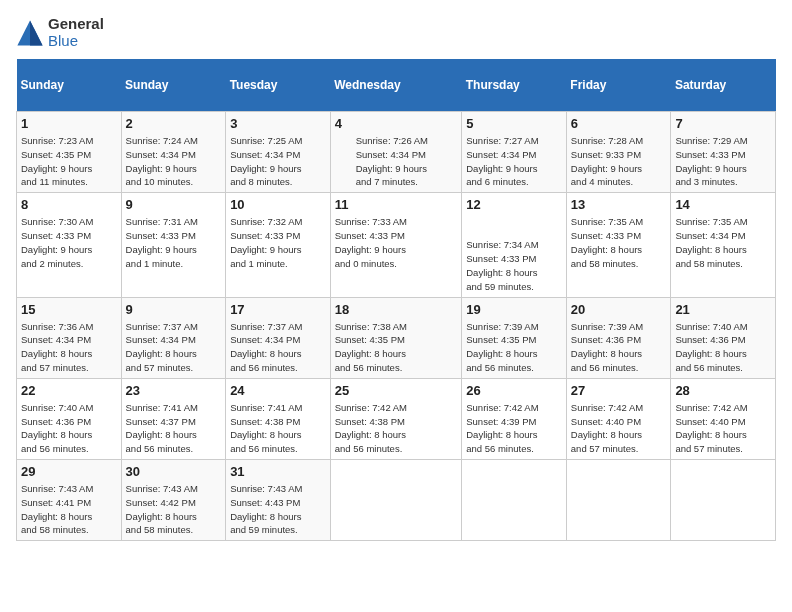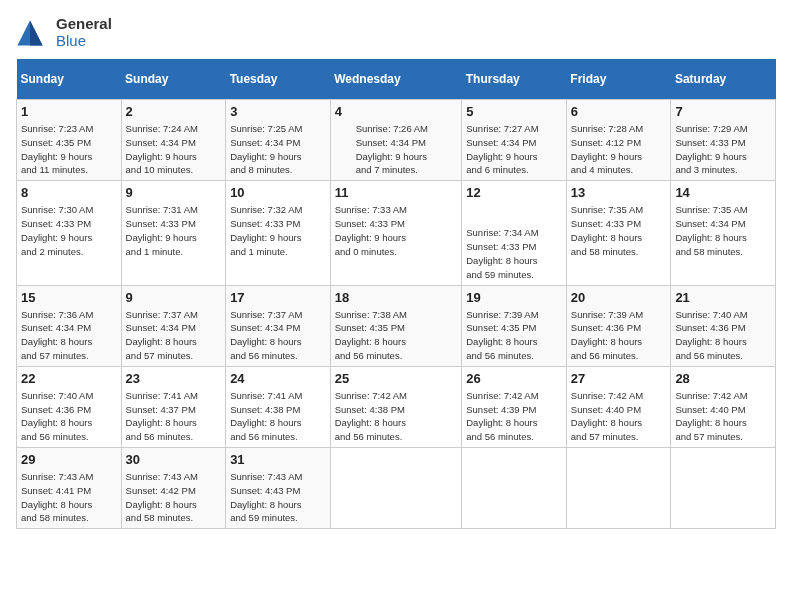--- a/index.html
+++ b/index.html
@@ -18,21 +18,21 @@
     }
     .header {
       display: flex;
       justify-content: space-between;
       align-items: flex-start;
       margin-bottom: 10px;
     }
     .logo {
       display: flex;
       align-items: center;
-      gap: 12px;
+      gap: 4px;
     }
     .logo-icon {
       width: 28px;
       height: 28px;
     }
     .title-block {
       text-align: right;
     }
     .main-title {
       font-size: 32px;
@@ -44,21 +44,21 @@
       color: #555;
     }
     table {
       width: 100%;
       border-collapse: collapse;
       font-size: 10px;
     }
     thead tr th {
       background-color: #2a6db5;
       color: #fff;
-      padding: 13px 4px;
+      padding: 19px 4px;
       text-align: left;
       font-size: 12px;
       font-weight: bold;
     }
     tbody tr td {
       border: 1px solid #ccc;
       padding: 3px 4px;
       vertical-align: top;
       font-size: 9.5px;
       color: #333;
@@ -151,21 +151,21 @@
           <td>
             <span class="day-num">5</span>
             <div class="day-info" style="white-space: pre-line;">Sunrise: 7:27 AM
 Sunset: 4:34 PM
 Daylight: 9 hours
 and 6 minutes.</div>
           </td>
           <td>
             <span class="day-num">6</span>
             <div class="day-info" style="white-space: pre-line;">Sunrise: 7:28 AM
-Sunset: 4:12 PM
+Sunset: 9:33 PM
 Daylight: 9 hours
 and 4 minutes.</div>
           </td>
           <td>
             <span class="day-num">7</span>
             <div class="day-info" style="white-space: pre-line;">Sunrise: 7:29 AM
 Sunset: 4:33 PM
 Daylight: 9 hours
 and 3 minutes.</div>
           </td>

